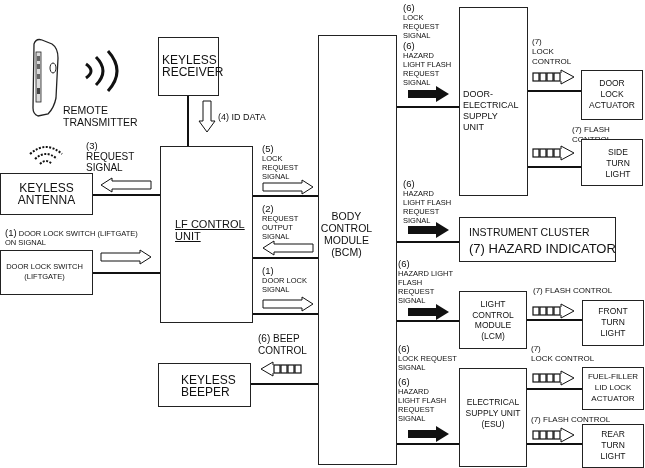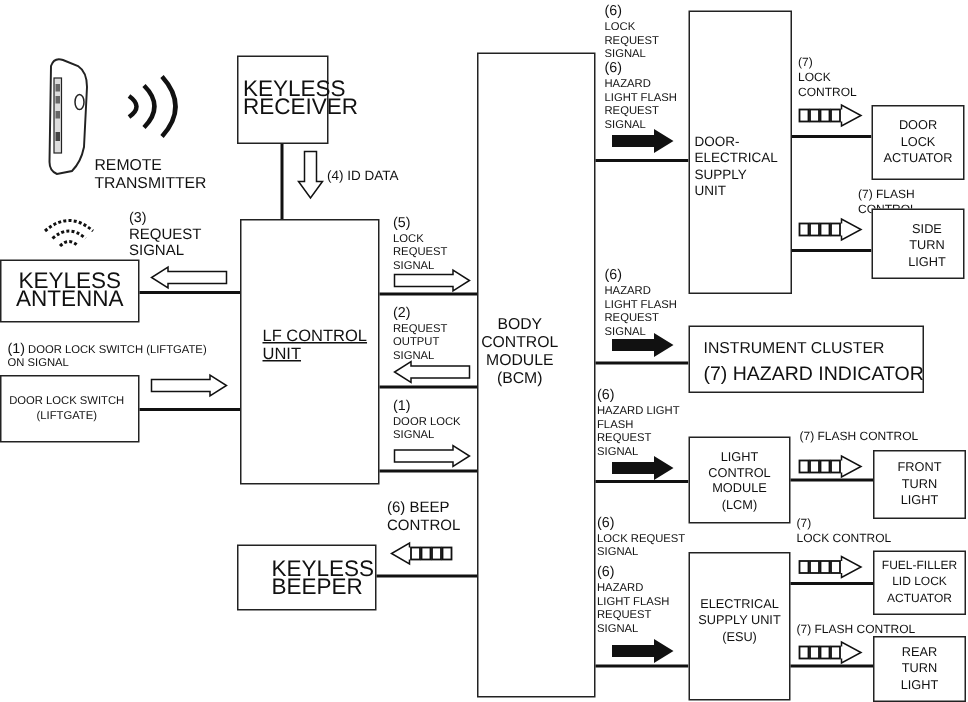--- a/index.html
+++ b/index.html
@@ -1,19 +1,19 @@
 <!DOCTYPE html>
 <html><head>
 <meta charset="utf-8">
 <style>
   html, body { margin:0; padding:0; background:#ffffff; }
   #canvas { position:relative; width:645px; height:468px; background:#fff; overflow:hidden;
     font-family:"Liberation Sans", sans-serif; color:#111; }
   .box { position:absolute; border:1px solid #222; background:#fff; box-sizing:border-box; }
-  .boxlbl { position:absolute; font-size:15px; line-height:12px; color:#111; }
+  .boxlbl { position:absolute; font-size:12px; line-height:12px; color:#111; }
   .c { text-align:center; }
   .sig { position:absolute; font-size:7.5px; line-height:9px; color:#111; white-space:nowrap; }
   .sig .num { font-size:9.5px; line-height:11px; display:block; }
   .sig10 { position:absolute; font-size:9px; line-height:11px; white-space:nowrap; }
   .line { position:absolute; background:#111; }
   svg.ic { position:absolute; overflow:visible; }
 </style>
 </head>
 <body>
 

